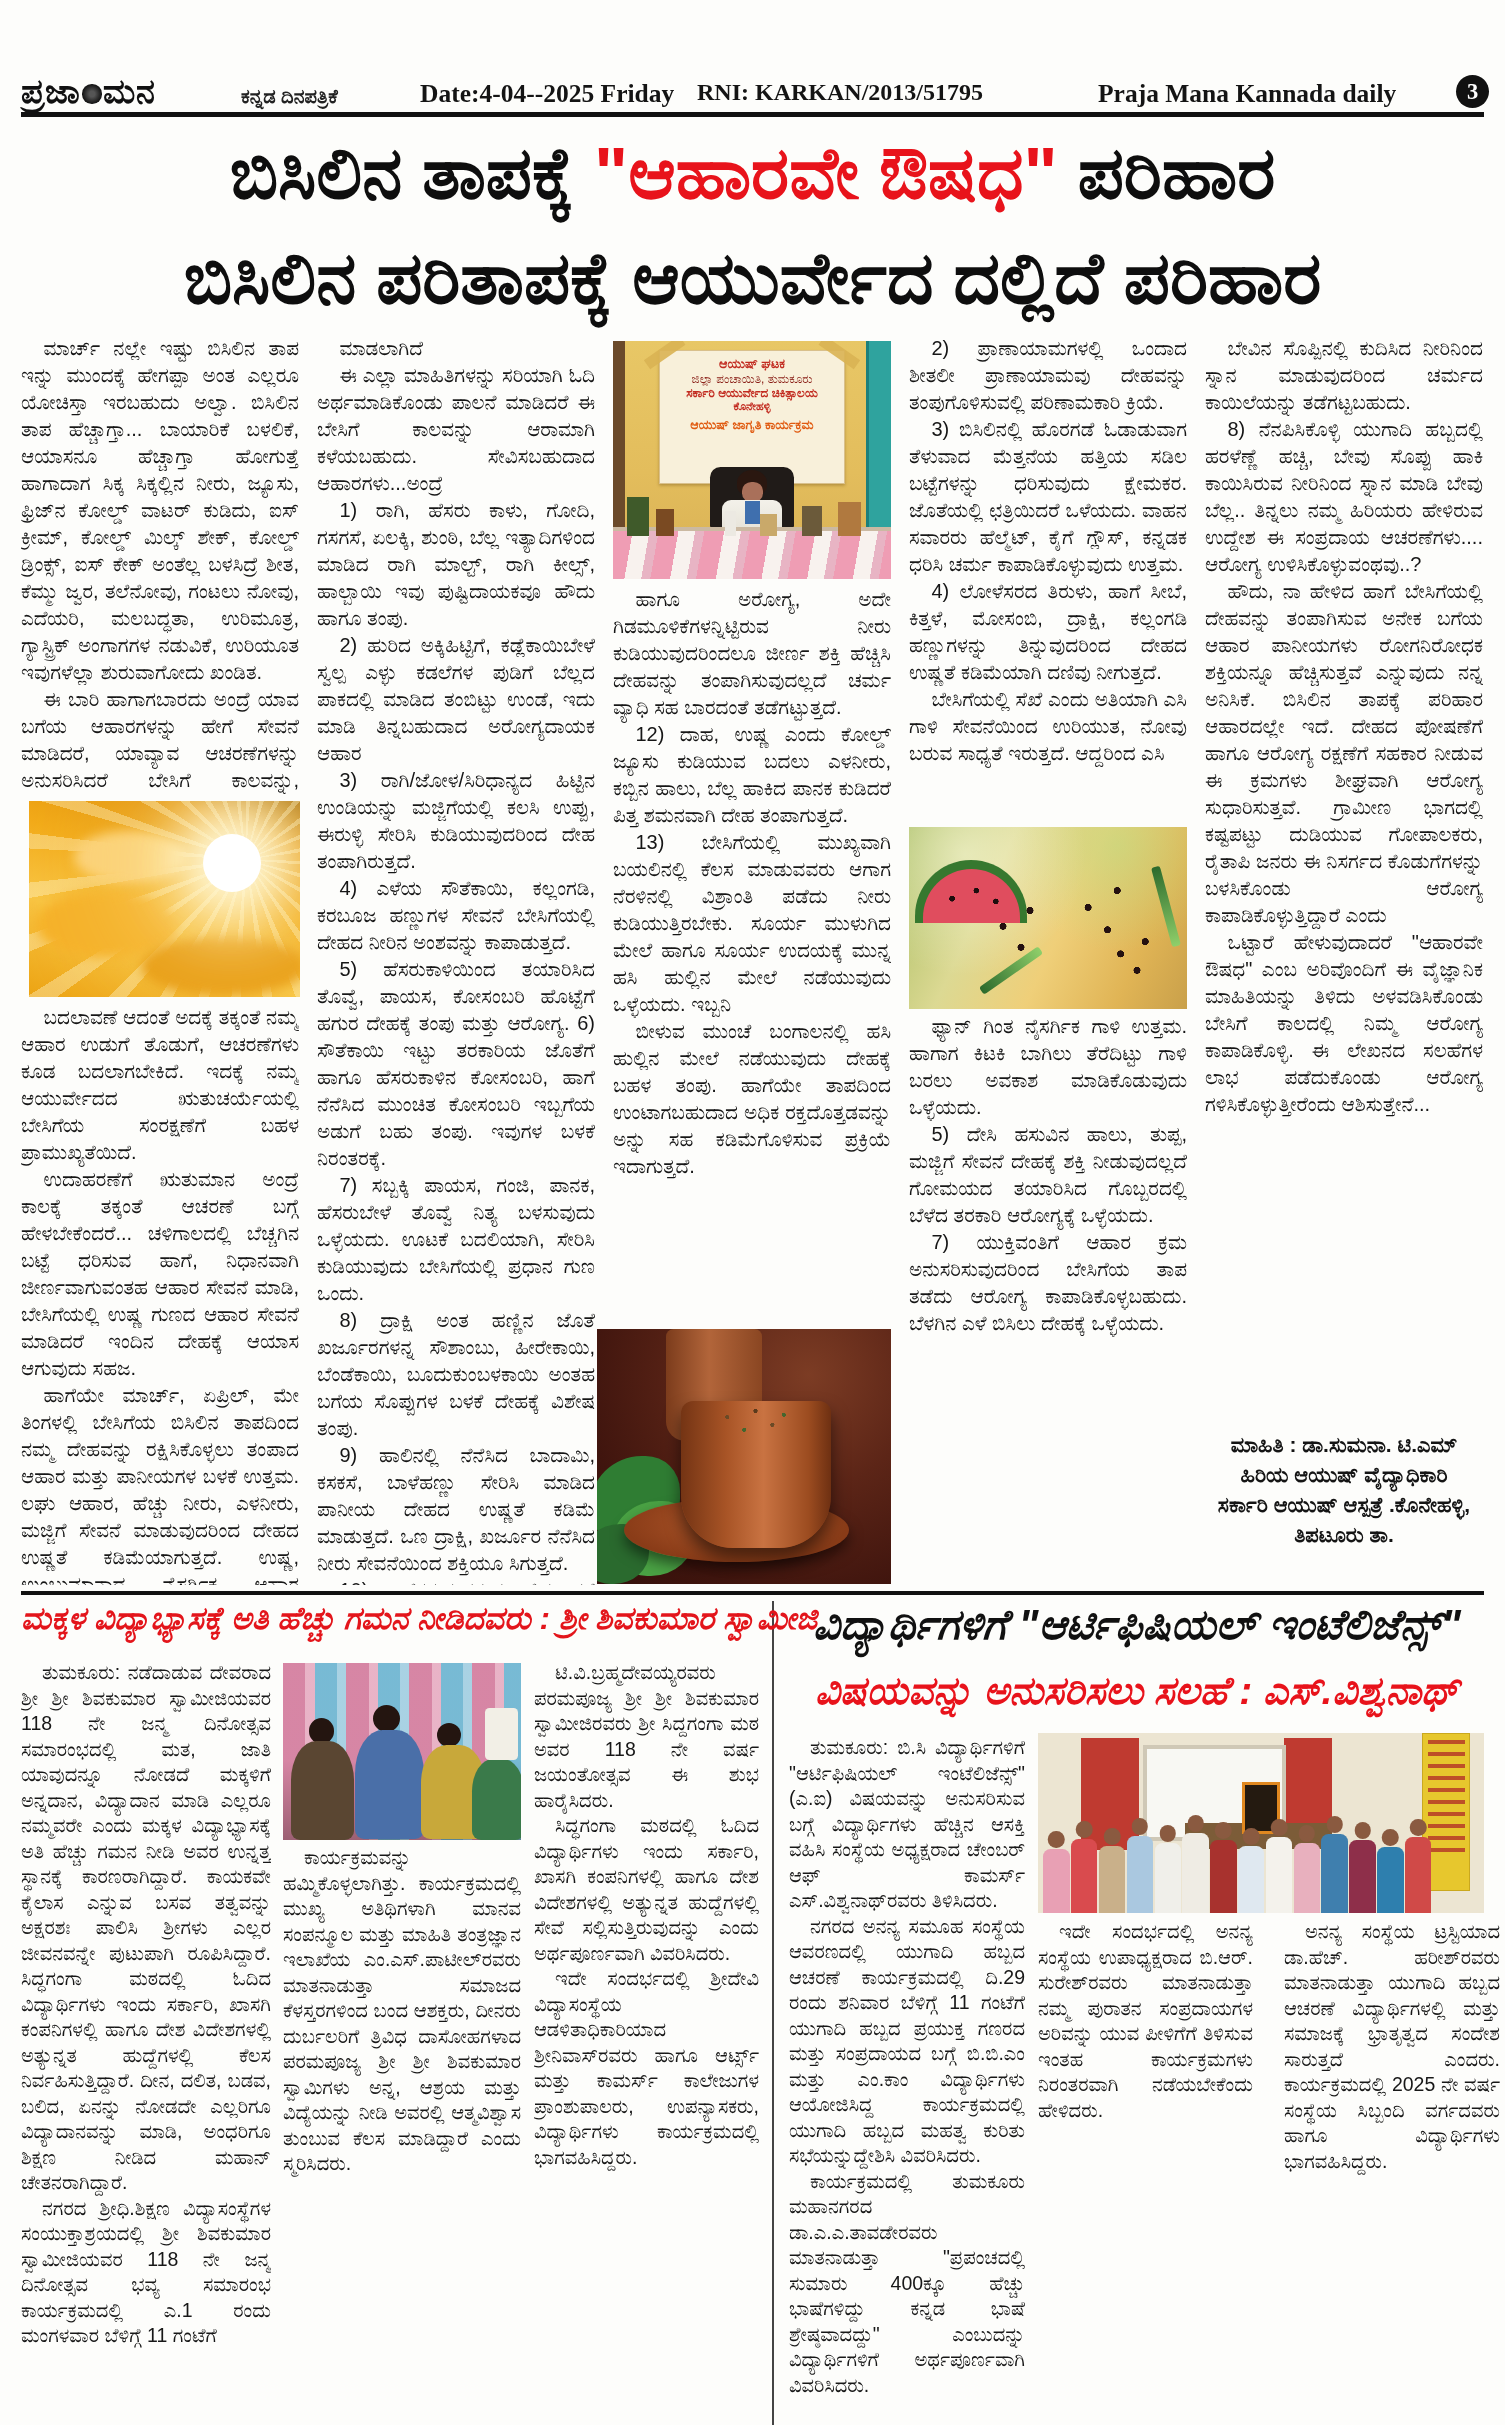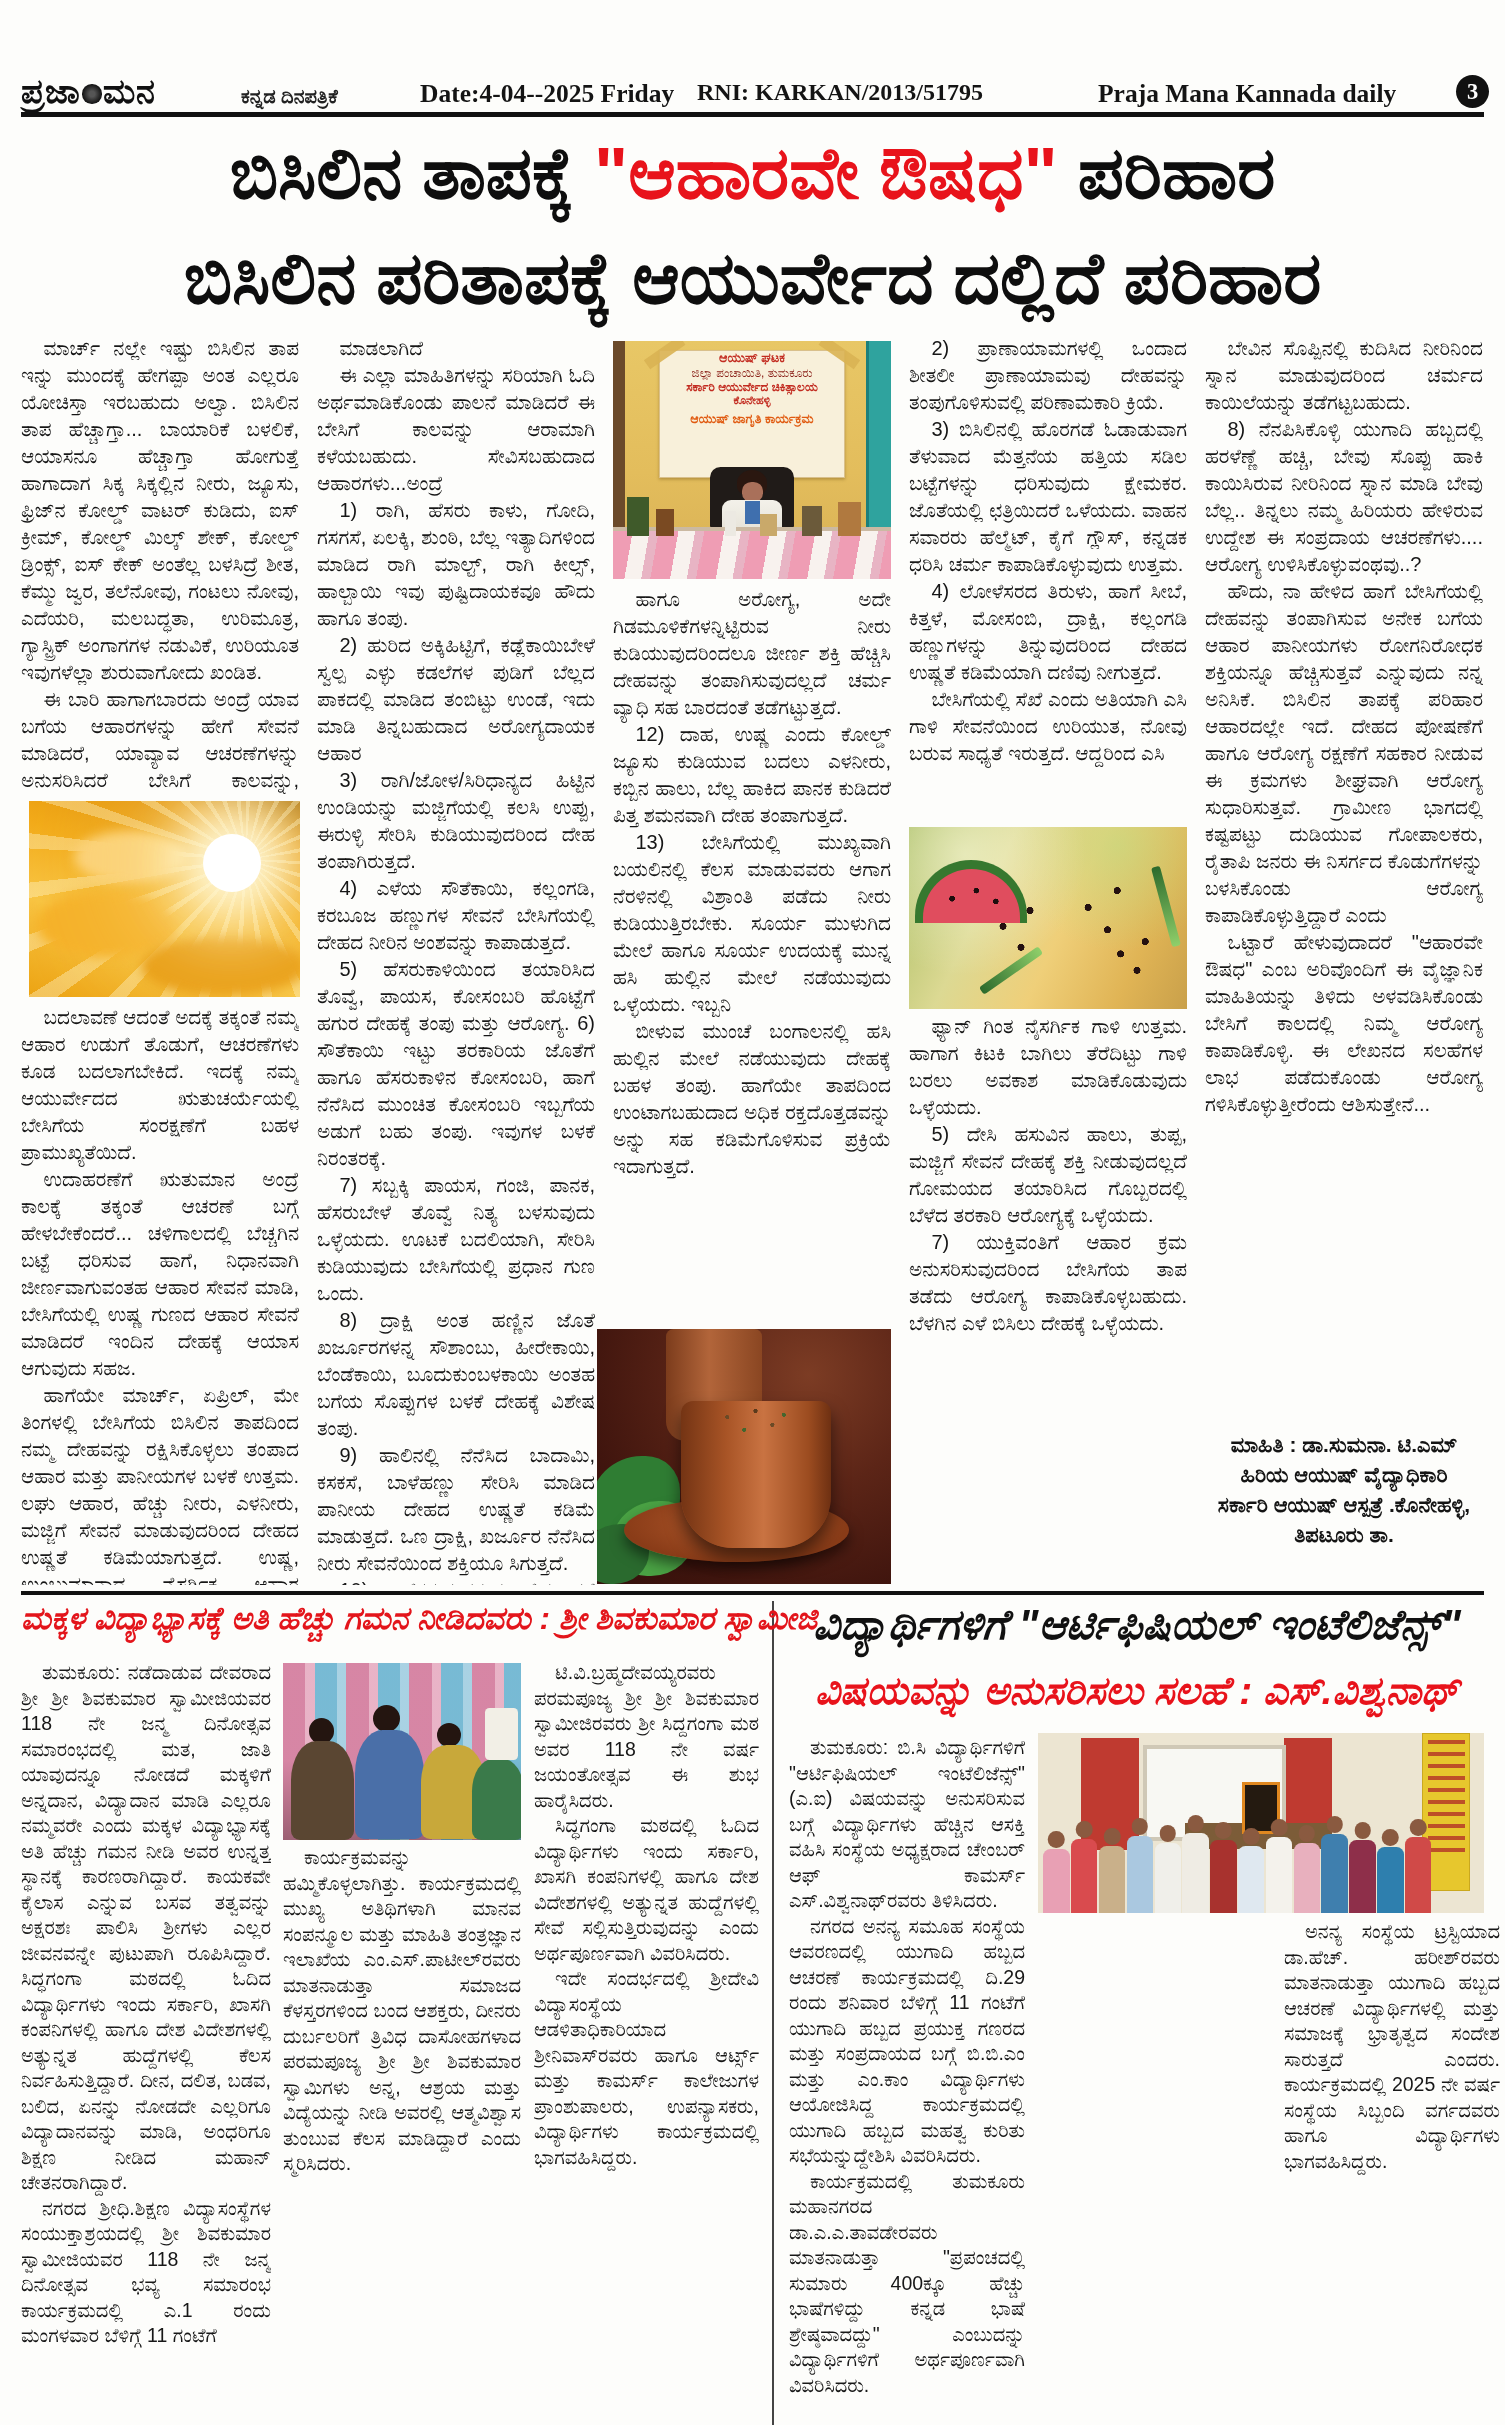--- a/index.html
+++ b/index.html
@@ -25,21 +25,21 @@
   .photo{position:absolute;overflow:hidden;}
   
   .sun-base{position:absolute;inset:0;background:linear-gradient(200deg,#a86c06 0%,#e3940c 16%,#f2ab1a 40%,#f8c544 66%,#eca312 100%);}
   .sun-rays{position:absolute;inset:0;background:repeating-conic-gradient(from 0deg at 80% 30%,rgba(255,248,210,.38) 0 4deg,rgba(255,248,210,0) 4deg 13deg);}
   .sun-core{position:absolute;right:39px;top:33px;width:58px;height:58px;border-radius:50%;background:#fff;box-shadow:0 0 52px 28.5px rgba(255,252,225,.95),0 0 105px 60px rgba(255,230,150,.55);}
   .cloud{position:absolute;border-radius:50%;filter:blur(5.2px);}
   
   .clinic-wall{position:absolute;inset:0;background:linear-gradient(180deg,#e8c766 0%,#e3bd5c 55%,#d8b055 100%);}
   .clinic-door{position:absolute;right:0;top:0;width:22.5px;height:100%;background:#2fa39e;border-left:3px solid #1d7f7b;}
   .clinic-left{position:absolute;left:0;top:0;width:12px;height:100%;background:#6b4a2a;}
-  .clinic-banner{position:absolute;left:46px;top:9px;right:46px;height:126px;background:#f8f0da;border:0.7px solid #d9c08c;box-shadow:0 1.5px 3px rgba(90,60,10,.35);text-align:center;}
+  .clinic-banner{position:absolute;left:46px;top:9px;right:46px;height:126px;background:#f8f0da;border:0.7px solid #d9c08c;box-shadow:0 1.5px 3px rgba(90,60,10,.35);text-align:center;padding-top:6px;}
   .clinic-banner .bl{margin:0;color:#c22b20;font-weight:bold;}
   .clinic-banner .bl:nth-child(1){font-size:12.7px;}
   .clinic-banner .bl:nth-child(2){font-size:12px;color:#8a2018;font-weight:normal;}
   .clinic-banner .bl:nth-child(3){font-size:12px;}
   .clinic-banner .bl:nth-child(4){font-size:11.2px;}
   .clinic-banner .bl:nth-child(5){font-size:12.7px;color:#e05a10;margin-top:4.5px;}
   .tape{position:absolute;width:43px;height:10.5px;background:#d9b353;opacity:.9;}
   .chair{position:absolute;left:97px;top:126px;width:84px;height:69px;background:#201b18;border-radius:10.5px;}
   .p-hair{position:absolute;left:124px;top:129px;width:30px;height:25.5px;border-radius:50% 50% 40% 40%;background:#2a1710;}
   .p-face{position:absolute;left:129px;top:141px;width:21px;height:19.5px;border-radius:45%;background:#a9705a;}
@@ -285,18 +285,21 @@
         <span class="person" style="background: rgb(223, 232, 240); height: 67px;"></span>
         <span class="person" style="background: rgb(244, 242, 236); height: 76px;"></span>
         <span class="person" style="background: rgb(232, 176, 190); height: 70px;"></span>
         <span class="person" style="background: rgb(63, 127, 174); height: 79px;"></span>
         <span class="person" style="background: rgb(142, 47, 74); height: 73px;"></span>
         <span class="person" style="background: rgb(46, 127, 174); height: 66px;"></span>
         <span class="person" style="background: rgb(208, 74, 72); height: 76px;"></span>
       </div>
   </div>
 
+  <div class="colblock-sm" style="left:1038px;top:1919px;width:215px;height:504px;">
+      <p class="para">ಇದೇ ಸಂದರ್ಭದಲ್ಲಿ ಅನನ್ಯ ಸಂಸ್ಥೆಯ ಉಪಾಧ್ಯಕ್ಷರಾದ ಬಿ.ಆರ್. ಸುರೇಶ್‌ರವರು ಮಾತನಾಡುತ್ತಾ ನಮ್ಮ ಪುರಾತನ ಸಂಪ್ರದಾಯಗಳ ಅರಿವನ್ನು ಯುವ ಪೀಳಿಗೆಗೆ ತಿಳಿಸುವ ಇಂತಹ ಕಾರ್ಯಕ್ರಮಗಳು ನಿರಂತರವಾಗಿ ನಡೆಯಬೇಕೆಂದು ಹೇಳಿದರು.</p>
+    </div>
   <div class="colblock-sm" style="left:1268px;top:1919px;width:216px;height:504px;margin-left:16px;">
       <p class="para">ಅನನ್ಯ ಸಂಸ್ಥೆಯ ಟ್ರಸ್ಟಿಯಾದ ಡಾ.ಹೆಚ್. ಹರೀಶ್‌ರವರು ಮಾತನಾಡುತ್ತಾ ಯುಗಾದಿ ಹಬ್ಬದ ಆಚರಣೆ ವಿದ್ಯಾರ್ಥಿಗಳಲ್ಲಿ ಮತ್ತು ಸಮಾಜಕ್ಕೆ ಭ್ರಾತೃತ್ವದ ಸಂದೇಶ ಸಾರುತ್ತದೆ ಎಂದರು. ಕಾರ್ಯಕ್ರಮದಲ್ಲಿ 2025 ನೇ ವರ್ಷ ಸಂಸ್ಥೆಯ ಸಿಬ್ಬಂದಿ ವರ್ಗದವರು ಹಾಗೂ ವಿದ್ಯಾರ್ಥಿಗಳು ಭಾಗವಹಿಸಿದ್ದರು.</p>
     </div>
 
 </div>
 
 
 </body></html>

